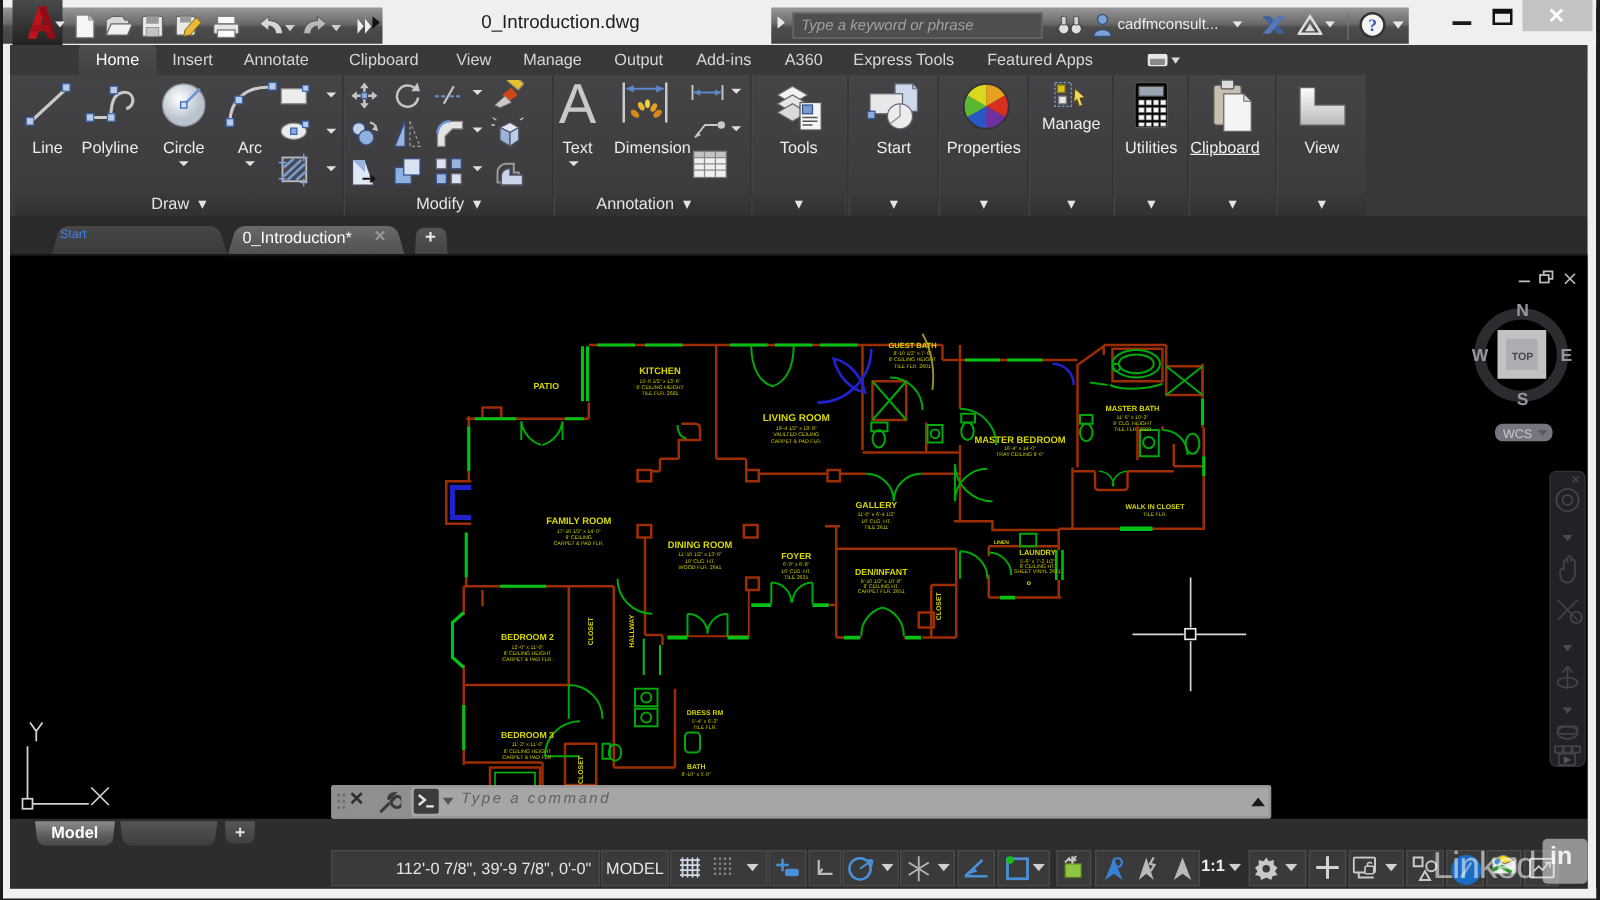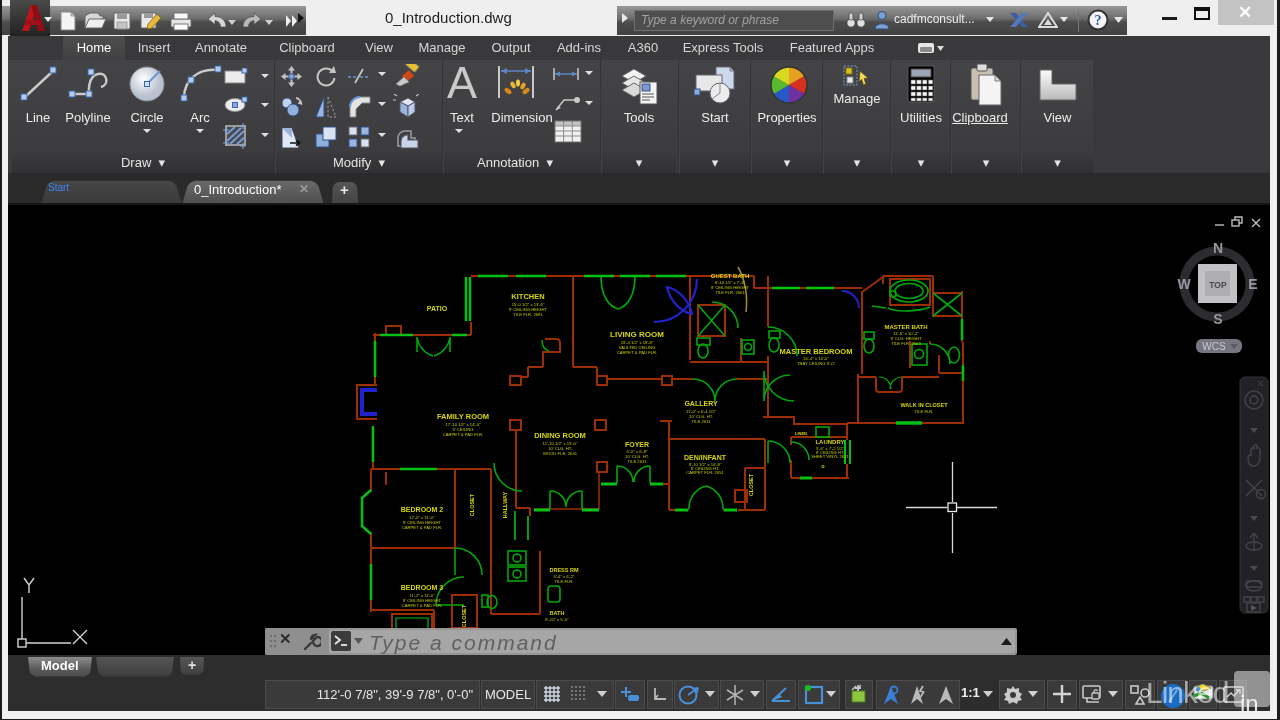--- a/index.html
+++ b/index.html
@@ -875,21 +875,21 @@
     </svg>
     <div class="statbtn" style="left:1217px;width:28px;"></div>
     <svg class="abs" style="left:1221px;top:31px" width="21" height="17" viewBox="0 0 21 17">
       <rect x="1" y="1" width="19" height="15" rx="1" fill="none" stroke="#d0d0d0" stroke-width="1.6"></rect>
       <path d="M4 11 l4 -4 3 3 5 -6" stroke="#d0d0d0" stroke-width="1.4" fill="none"></path>
       <path d="M13 4 h4 v4" stroke="#d0d0d0" stroke-width="1.4" fill="none"></path>
     </svg>
     
     <div class="abs" style="left:1144px;top:21px;font-size:30px;font-weight:normal;color:rgba(255,255,255,0.55);letter-spacing:-1px;">Linked</div>
     <div class="abs" style="left:1232px;top:16px;width:36px;height:36px;background:rgba(230,230,230,0.55);border-radius:4px;"></div>
-    <div class="abs" style="left:1238px;top:35px;font-size:24px;font-weight:normal;color:rgba(255,255,255,0.85);">in</div>
+    <div class="abs" style="left:1238px;top:19px;font-size:20px;font-weight:bold;color:rgba(255,255,255,0.85);">in</div>
   </div>
   <div class="abs" id="cmdbar">
     <div class="abs" style="left:0;top:0;width:64px;height:27px;background:#8f8f8f;border-radius:2px 0 0 2px;"></div>
     <div class="abs" style="left:64px;top:2px;width:686px;height:23px;background:#a6a6a6;border-radius:2px;"></div>
     <svg class="abs" style="left:4px;top:6px" width="8" height="16" viewBox="0 0 8 16">
       <g fill="#6e6e6e">
         <circle cx="2" cy="2" r="1.2"></circle>
         <circle cx="6" cy="2" r="1.2"></circle>
         <circle cx="2" cy="7" r="1.2"></circle>
         <circle cx="6" cy="7" r="1.2"></circle>
@@ -902,21 +902,21 @@
       <path d="M2 16 L8 10 M10 8 a4.5 4.5 0 1 0 4 -4 l-2.5 2.5 -2 -2 2.5 -2.5 a4.5 4.5 0 0 0 -4 4" fill="none" stroke="#3a3a3a" stroke-width="2.4" stroke-linecap="round"></path>
     </svg>
     <div class="abs" style="left:66px;top:3px;width:20px;height:20px;background:#3c3c3c;border-radius:2px;"></div>
     <svg class="abs" style="left:69px;top:7px" width="14" height="12" viewBox="0 0 14 12">
       <path d="M1 1 L6 5 L1 9" stroke="#e8e8e8" stroke-width="1.8" fill="none"></path>
       <path d="M7 10 h6" stroke="#e8e8e8" stroke-width="1.8"></path>
     </svg>
     <svg class="abs" style="left:89px;top:10px" width="9" height="7">
       <path d="M0 0 L9 0 L4.5 6 Z" fill="#555"></path>
     </svg>
-    <div class="abs" style="left:104px;top:3px;font-size:21px;font-style:italic;color:#606060;letter-spacing:2px;">Type a command</div>
+    <div class="abs" style="left:104px;top:3px;font-size:12px;font-style:italic;color:#606060;letter-spacing:2px;">Type a command</div>
     <svg class="abs" style="left:736px;top:10px" width="11" height="8">
       <path d="M5.5 0 L11 7 L0 7 Z" fill="#1a1a1a"></path>
     </svg>
   </div>
   <div class="abs" id="frame-left"></div>
   <div class="abs" id="frame-right"></div>
   <div class="abs" id="frame-bot"></div>
   <div class="abs" id="edge-l"></div>
   <div class="abs" id="edge-r"></div>
   <div class="abs" id="edge-b"></div>

